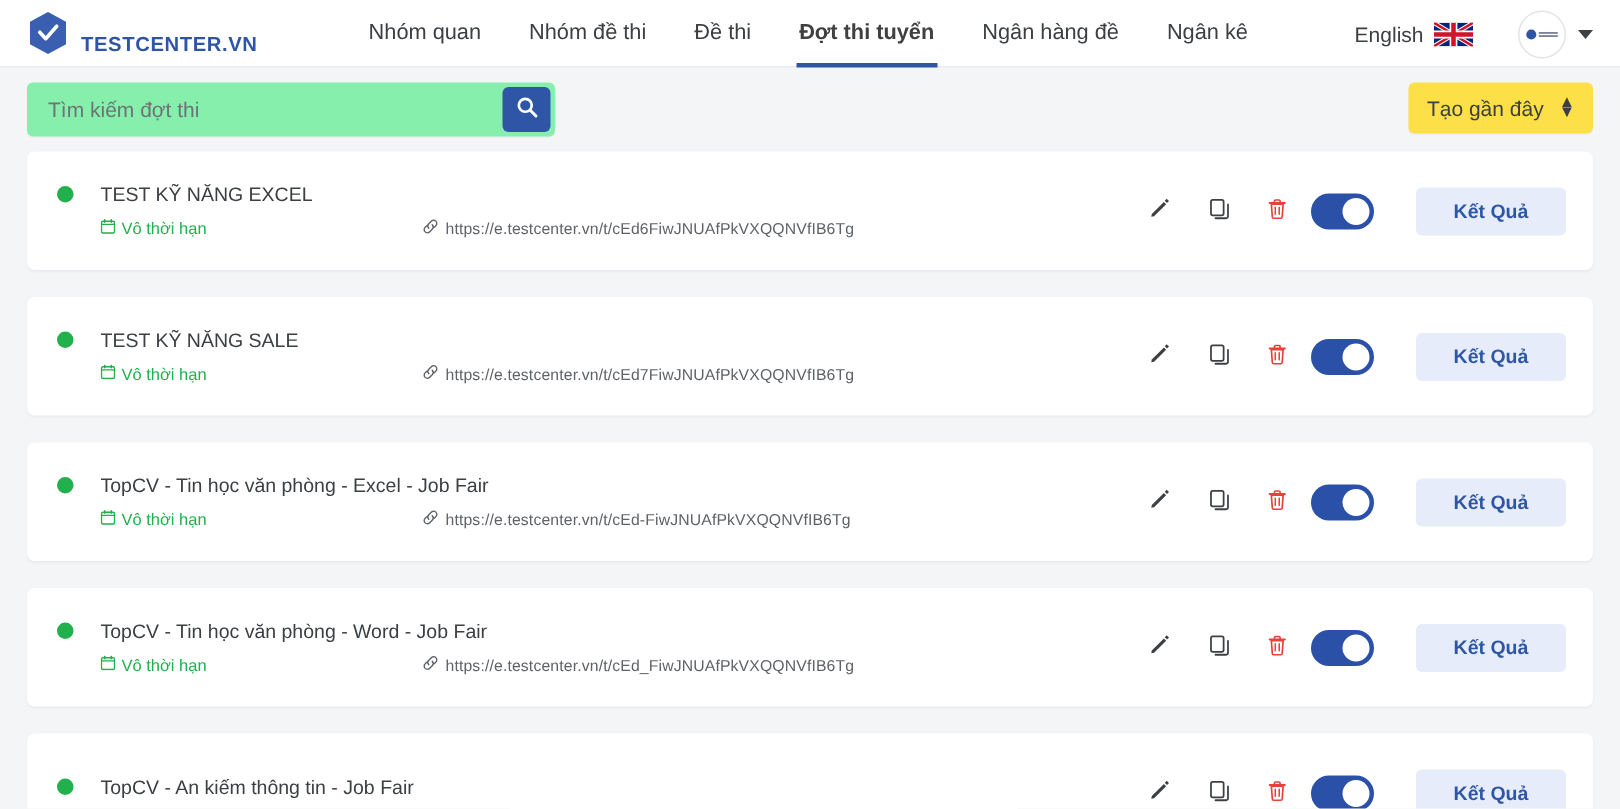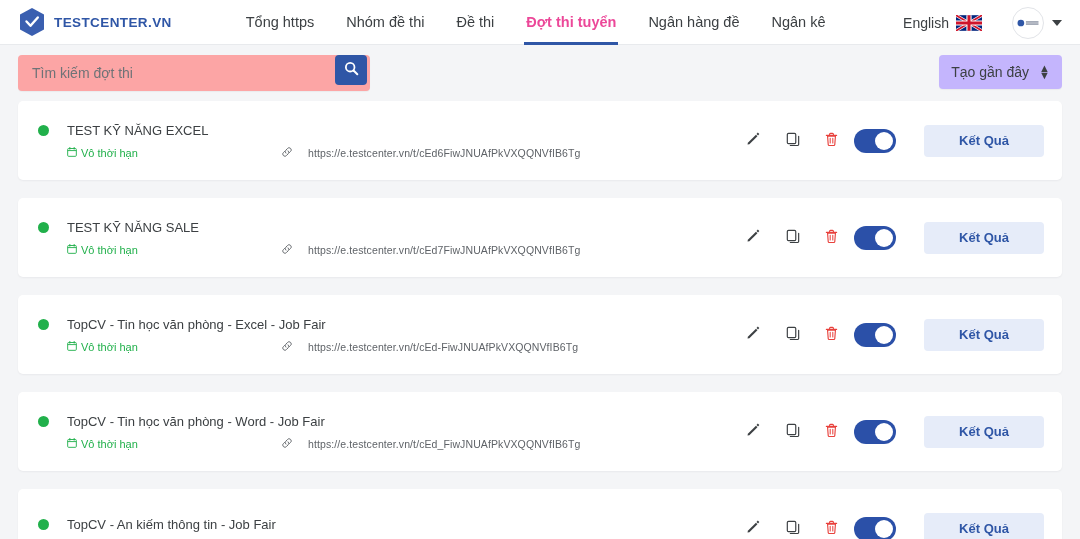--- a/index.html
+++ b/index.html
@@ -12,42 +12,42 @@
 
   
   .header {
     height: 45px;
     background: #ffffff;
     display: flex;
     align-items: center;
     border-bottom: 1px solid #e8eaed;
     position: relative;
   }
-  .brand { display: flex; align-items: center; margin-left: 18px; }
+  .brand { display: flex; align-items: flex-end; margin-left: 18px; }
   .brand-mark { width: 28px; height: 30px; position: relative; }
   .hexwrap { width: 28px; height: 30px; display:block; }
   .brand-text {
     margin-left: 8px;
     font-size: 13.5px;
     font-weight: bold;
     letter-spacing: 0.4px;
     color: #2f56a6;
   }
   .nav { display: flex; align-items: center; margin-left: 58px; height: 45px; }
   .nav-item {
     font-size: 14.5px;
     color: #3c4043;
     padding: 0 16px;
     height: 45px;
     line-height: 45px;
     cursor: pointer;
     white-space: nowrap;
     position: relative;
   }
-  .nav-item.active { color: #ec4899; font-weight: bold; }
+  .nav-item.active { color: #404040; font-weight: bold; }
   .nav-item.active::after {
     content:"";
     position:absolute; left: 14px; right: 14px; bottom: 0;
     height: 3px; background: #2f56a6;
   }
   .header-right {
     position: absolute; right: 18px; top: 0;
     height: 45px; display: flex; align-items: center;
   }
   .lang { display:flex; align-items:center; cursor:pointer; }
@@ -70,23 +70,23 @@
 
   
   .toolbar {
     height: 56px;
     display:flex; align-items:center;
     padding: 0 18px;
     position: relative;
   }
   .search-box {
     width: 352px; height: 36px;
-    background: #fca5a5;
+    background: #86efac;
     border-radius: 4px;
-    display:flex; 
+    display:flex; align-items:center;
     position: relative;
     box-shadow: 0 1px 1px rgba(0,0,0,0.04);
   }
   .search-input {
     flex: 1;
     border: none; outline: none;
     background: transparent;
     font-size: 14px;
     color: #3c4043;
     padding-left: 14px;
@@ -97,21 +97,21 @@
     width: 32px; height: 30px;
     margin-right: 3px;
     background: #2f56a6;
     border: none; border-radius: 4px;
     display:flex; align-items:center; justify-content:center;
     cursor:pointer;
   }
   .sort-select {
     position: absolute; right: 18px; top: 10px;
     height: 34px;
-    background: #c4b5fd;
+    background: #fde047;
     border: none; border-radius: 4px;
     display:flex; align-items:center;
     padding: 0 12px;
     font-size: 14px; color: #3c4043;
     cursor:pointer;
     box-shadow: 0 1px 1px rgba(0,0,0,0.04);
   }
   .sort-arrows { margin-left: 10px; display:flex; flex-direction:column; line-height:0.62; font-size:11px; color:#3c4043;}
 
   
@@ -145,21 +145,21 @@
   .meta-duration {
     display:flex; align-items:center;
     font-size: 11px; color: #21b04b;
     width: 215px; flex:0 0 auto;
   }
   .meta-duration .lbl { margin-left: 4px; }
   .meta-link {
     display:flex; align-items:center;
     font-size: 10.5px; color: #5f6368;
   }
-  .meta-link .lbl { margin-left: 16px; letter-spacing: 0.1px; }
+  .meta-link .lbl { margin-left: 5px; letter-spacing: 0.1px; }
 
   .card-actions {
     display:flex; align-items:center;
     padding-right: 18px;
   }
   .icon-btn {
     width: 34px; height: 34px;
     display:flex; align-items:center; justify-content:center;
     background:none; border:none; cursor:pointer;
   }
@@ -170,21 +170,21 @@
     background: #2b50a8; margin-left: 6px;
     position: relative; cursor:pointer; flex:0 0 auto;
   }
   .toggle .knob {
     position:absolute; top: 3px; right: 3px;
     width: 18px; height: 18px; border-radius: 50%;
     background: #ffffff;
   }
   .result-btn {
     margin-left: 28px;
-    width: 120px; height: 32px;
+    width: 100px; height: 32px;
     background: #e6ecf9;
     color: #2f56a6;
     border: none; border-radius: 4px;
     font-size: 13px; font-weight: bold;
     font-family: "Liberation Sans", sans-serif;
     cursor: pointer;
   }
 </style>
 </head>
 <body>
@@ -195,21 +195,21 @@
     <span class="brand-mark">
       <svg class="hexwrap" viewBox="0 0 28 30">
         <path d="M14 1 L26 7.5 L26 22.5 L14 29 L2 22.5 L2 7.5 Z" fill="#3a5fb0"></path>
         <path d="M8.5 14.5 L12.5 18.8 L19.8 10.5" stroke="#ffffff" stroke-width="2.4" fill="none" stroke-linecap="round" stroke-linejoin="round"></path>
       </svg>
     </span>
     <span class="brand-text">TESTCENTER.VN</span>
   </div>
 
   <div class="nav">
-    <div class="nav-item">Tổng https</div>
+    <div class="nav-item">Nhóm quan</div>
     <div class="nav-item">Nhóm đề thi</div>
     <div class="nav-item">Đề thi</div>
     <div class="nav-item active">Đợt thi tuyển</div>
     <div class="nav-item">Ngân hàng đề</div>
     <div class="nav-item">Ngân kê</div>
   </div>
 
   <div class="header-right">
     <div class="lang">
       <span class="lang-text">English</span>

